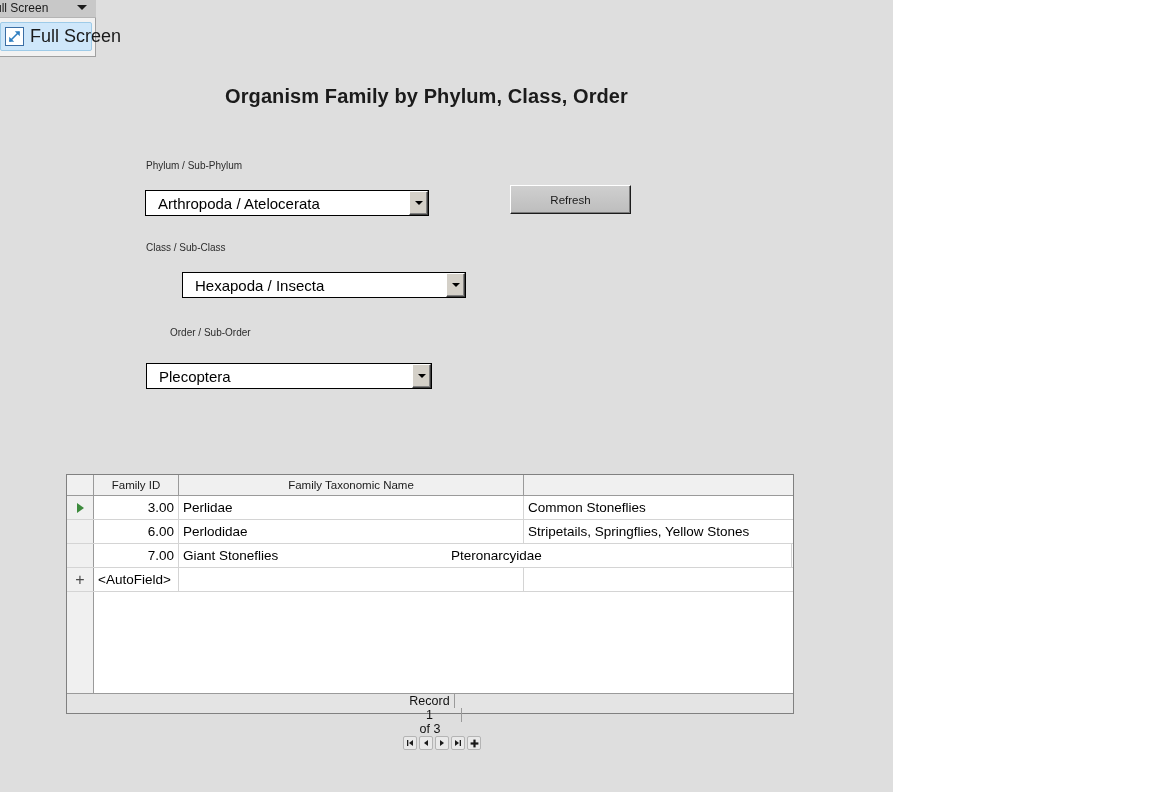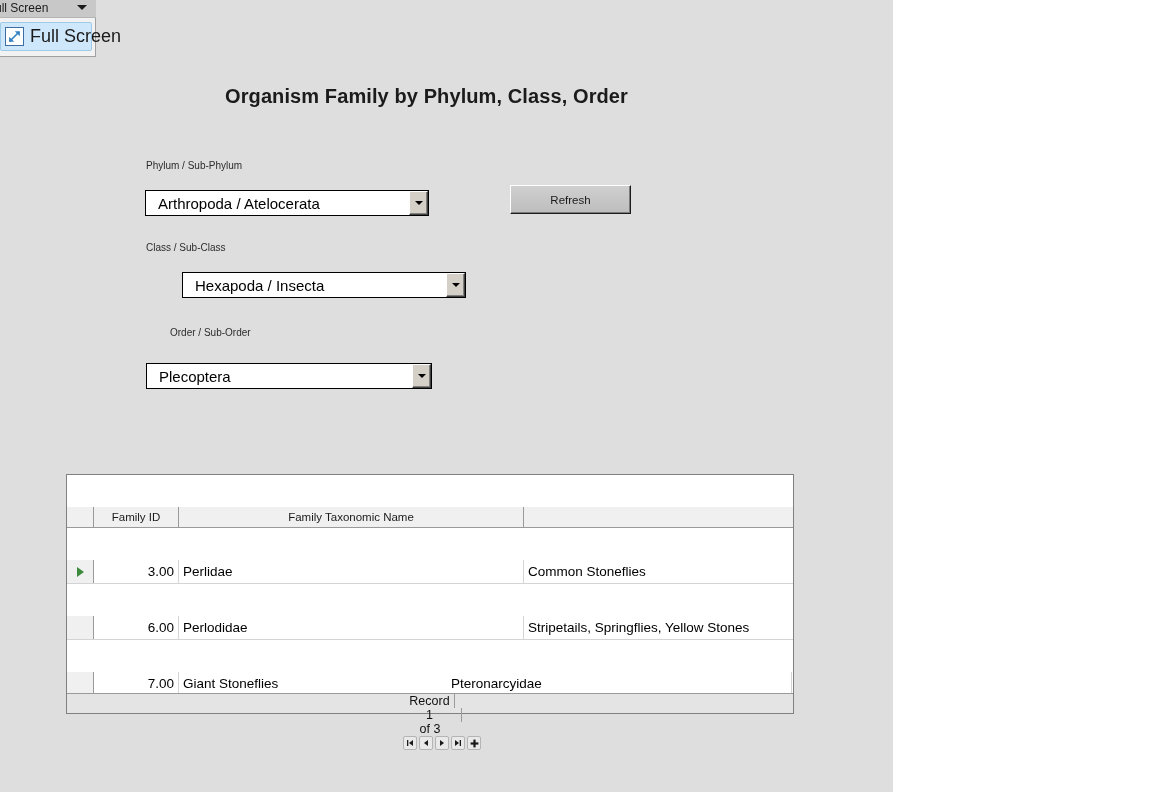--- a/index.html
+++ b/index.html
@@ -208,21 +208,20 @@
   #datasheet .grid-wrap {
     position: absolute;
     left: 0; top: 0; right: 0; bottom: 20px;
     background: #ffffff;
     overflow: hidden;
   }
   .ds-row {
     display: flex;
     height: 24px;
     box-sizing: border-box;
-    margin-top: 32px;
   }
   .ds-header {
     height: 21px;
     background: #f0f0f0;
     border-bottom: 1px solid #9a9a9a;
   }
   .ds-header .ds-cell {
     background: #f0f0f0;
     border-right: 1px solid #9a9a9a;
     font-size: 11.5px;

